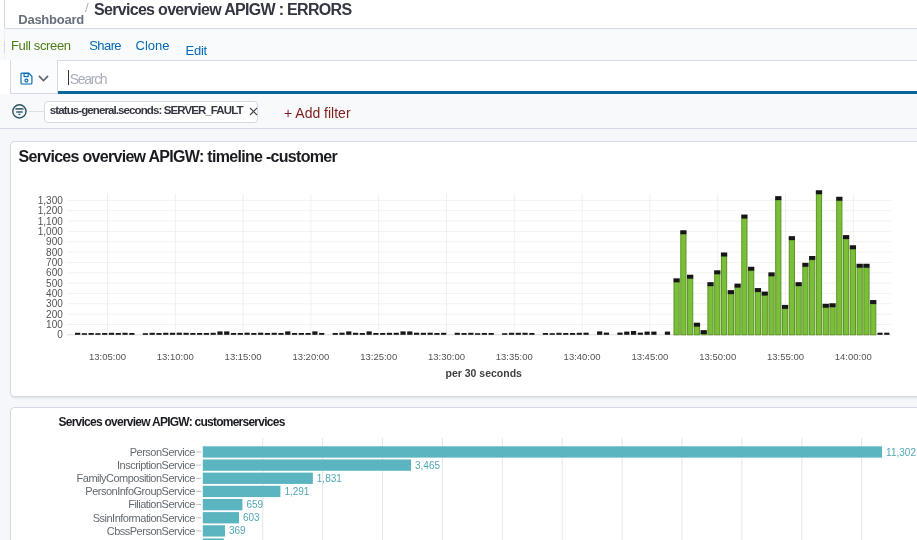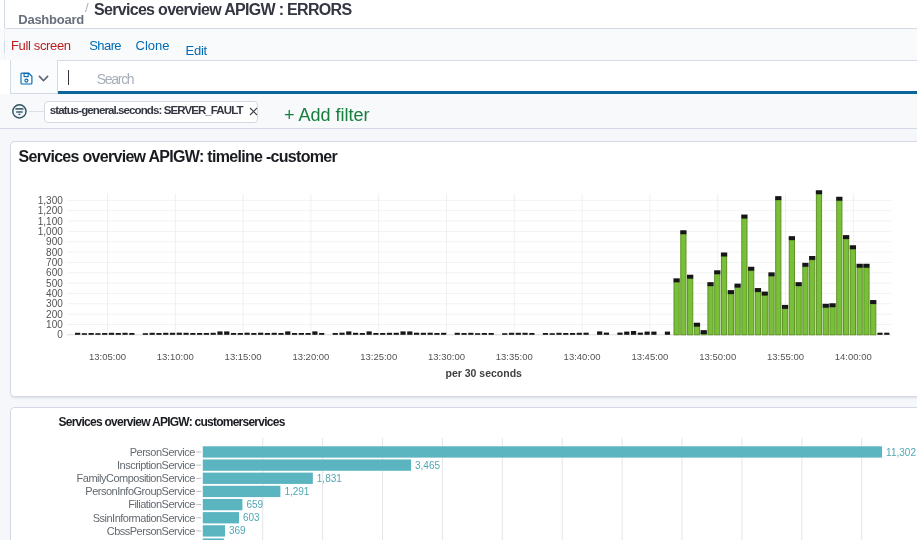--- a/index.html
+++ b/index.html
@@ -13,53 +13,53 @@
 
 <div class="abs" style="left:0;top:0;width:917px;height:29px;background:#fff;"></div>
 <div class="abs" style="left:5px;top:28px;width:912px;height:1px;background:#d3dae6;"></div>
 <div class="abs" style="left:4px;top:0;width:1px;height:28px;background:#d3dae6;"></div>
 <div class="abs" style="left:4px;top:29px;width:1px;height:31px;background:#eceff5;"></div>
 <div class="abs" style="left:4px;top:41px;width:1px;height:12px;background:#d3dae6;"></div>
 <div class="abs" style="left:18.3px;top:12px;font-size:13px;letter-spacing:-0.26px;color:#69707d;font-weight:bold;">Dashboard</div>
 <div class="abs" style="left:85px;top:0px;font-size:13px;color:#a9b2c0;">/</div>
 <div class="abs" style="left:94px;top:0.8px;font-size:16px;font-weight:600;letter-spacing:-0.69px;color:#343741;text-align:right;">Services overview APIGW : ERRORS</div>
 
-<div class="abs" style="left:11px;top:37.5px;font-size:13px;letter-spacing:-0.35px;color:#b91c1c;">Full screen</div>
+<div class="abs" style="left:11px;top:37.5px;font-size:13px;letter-spacing:-0.35px;color:#4d7c0f;">Full screen</div>
 <div class="abs" style="left:89.3px;top:37.5px;font-size:13px;letter-spacing:-0.6px;color:#006bb4;">Share</div>
 <div class="abs" style="left:135.5px;top:37.5px;font-size:13px;color:#006bb4;">Clone</div>
 <div class="abs" style="left:185.6px;top:43px;font-size:13px;letter-spacing:-0.3px;color:#006bb4;">Edit</div>
 
 <div class="abs" style="left:10px;top:60px;width:907px;height:1px;background:#d3dae6;"></div>
 <div class="abs" style="left:10px;top:60px;width:48px;height:34px;background:#fbfcfd;border-left:1px solid #d3dae6;border-right:1px solid #d3dae6;border-bottom:1px solid #d3dae6;"></div>
 <svg class="abs" style="left:20px;top:72px;" width="13" height="13" viewBox="0 0 13 13">
   <path d="M2 1.1 h6.7 l3.2 3.2 v6.7 a1 1 0 0 1 -1 1 h-8.9 a1 1 0 0 1 -1-1 v-8.9 a1 1 0 0 1 1-1 z" fill="none" stroke="#006bb4" stroke-width="1.15"></path>
   <rect x="4.1" y="1.5" width="4.1" height="3.1" fill="none" stroke="#006bb4" stroke-width="1.1"></rect>
   <circle cx="6.4" cy="8.6" r="1.5" fill="none" stroke="#006bb4" stroke-width="1.1"></circle>
 </svg>
 <svg class="abs" style="left:37.5px;top:74.5px;" width="11" height="8" viewBox="0 0 11 8">
   <path d="M1.4 1.4 L5.5 5.7 L9.6 1.4" fill="none" stroke="#5a6270" stroke-width="1.6" stroke-linecap="round"></path>
 </svg>
 <div class="abs" style="left:67.6px;top:69.5px;width:1.7px;height:15px;background:#343741;"></div>
-<div class="abs" style="left:69.8px;top:71px;font-size:14px;letter-spacing:-1.3px;color:#a8aeb9;padding-left:27px;">Search</div>
+<div class="abs" style="left:69.8px;top:71px;font-size:14px;letter-spacing:-1.3px;color:#a8aeb9;">Search</div>
 <div class="abs" style="left:58px;top:91px;width:859px;height:3.2px;background:#0b6598;"></div>
 
 <div class="abs" style="left:0;top:128px;width:917px;height:1px;background:#d3dae6;"></div>
 <svg class="abs" style="left:12.3px;top:104.2px;" width="15" height="15" viewBox="0 0 15 15">
   <circle cx="7.4" cy="7.4" r="6.6" fill="#eef6fa" stroke="#2f505e" stroke-width="1.4"></circle>
   <line x1="3.4" y1="4.9" x2="11.4" y2="4.9" stroke="#2f505e" stroke-width="1.5"></line>
   <line x1="4.2" y1="8" x2="10.6" y2="8" stroke="#2f505e" stroke-width="1.4"></line>
   <line x1="6.5" y1="10.4" x2="8.3" y2="10.4" stroke="#2f505e" stroke-width="1.3"></line>
 </svg>
 <div class="abs" style="left:29px;top:110.6px;width:14.5px;height:1px;background:#dadfe8;"></div>
 <div class="abs" style="left:43.5px;top:100.8px;width:214.6px;height:22.3px;background:#fff;border:1px solid #d3dae6;border-radius:4px;"></div>
 <div class="abs" style="left:49.8px;top:104.3px;font-size:11.5px;font-weight:600;letter-spacing:-0.9px;color:#343741;">status-general.seconds: SERVER_FAULT</div>
 <svg class="abs" style="left:249px;top:107px;" width="9" height="9" viewBox="0 0 9 9">
   <path d="M1 1 L8 8 M8 1 L1 8" stroke="#3c4249" stroke-width="1.1" fill="none"></path>
 </svg>
-<div class="abs" style="left:284px;top:104.5px;font-size:18px;color:#15803d;">+ Add filter</div>
+<div class="abs" style="left:284px;top:104.5px;font-size:14px;color:#7f1d1d;">+ Add filter</div>
 
 <div class="abs" style="left:10px;top:140.5px;width:910px;height:256px;background:#fff;border:1px solid #d3dae6;border-right:none;border-radius:5px 0 0 5px;box-shadow:0 2px 2px -1px rgba(152,162,179,0.3);"></div>
 <div class="abs" style="left:18.5px;top:147.5px;font-size:16px;font-weight:bold;letter-spacing:-0.7px;color:#1a1c21;">Services overview APIGW: timeline -customer</div>
 <svg class="abs" style="left:10px;top:140.5px;" width="896" height="256" viewBox="0 0 896 256">
 <line x1="57" y1="193.8" x2="881" y2="193.8" stroke="#dcdcdc" stroke-width="1"></line>
 <line x1="57" y1="183.5" x2="881" y2="183.5" stroke="#f2f2f2" stroke-width="1"></line>
 <line x1="57" y1="173.1" x2="881" y2="173.1" stroke="#f2f2f2" stroke-width="1"></line>
 <line x1="57" y1="162.8" x2="881" y2="162.8" stroke="#f2f2f2" stroke-width="1"></line>
 <line x1="57" y1="152.4" x2="881" y2="152.4" stroke="#f2f2f2" stroke-width="1"></line>
 <line x1="57" y1="142.1" x2="881" y2="142.1" stroke="#f2f2f2" stroke-width="1"></line>

